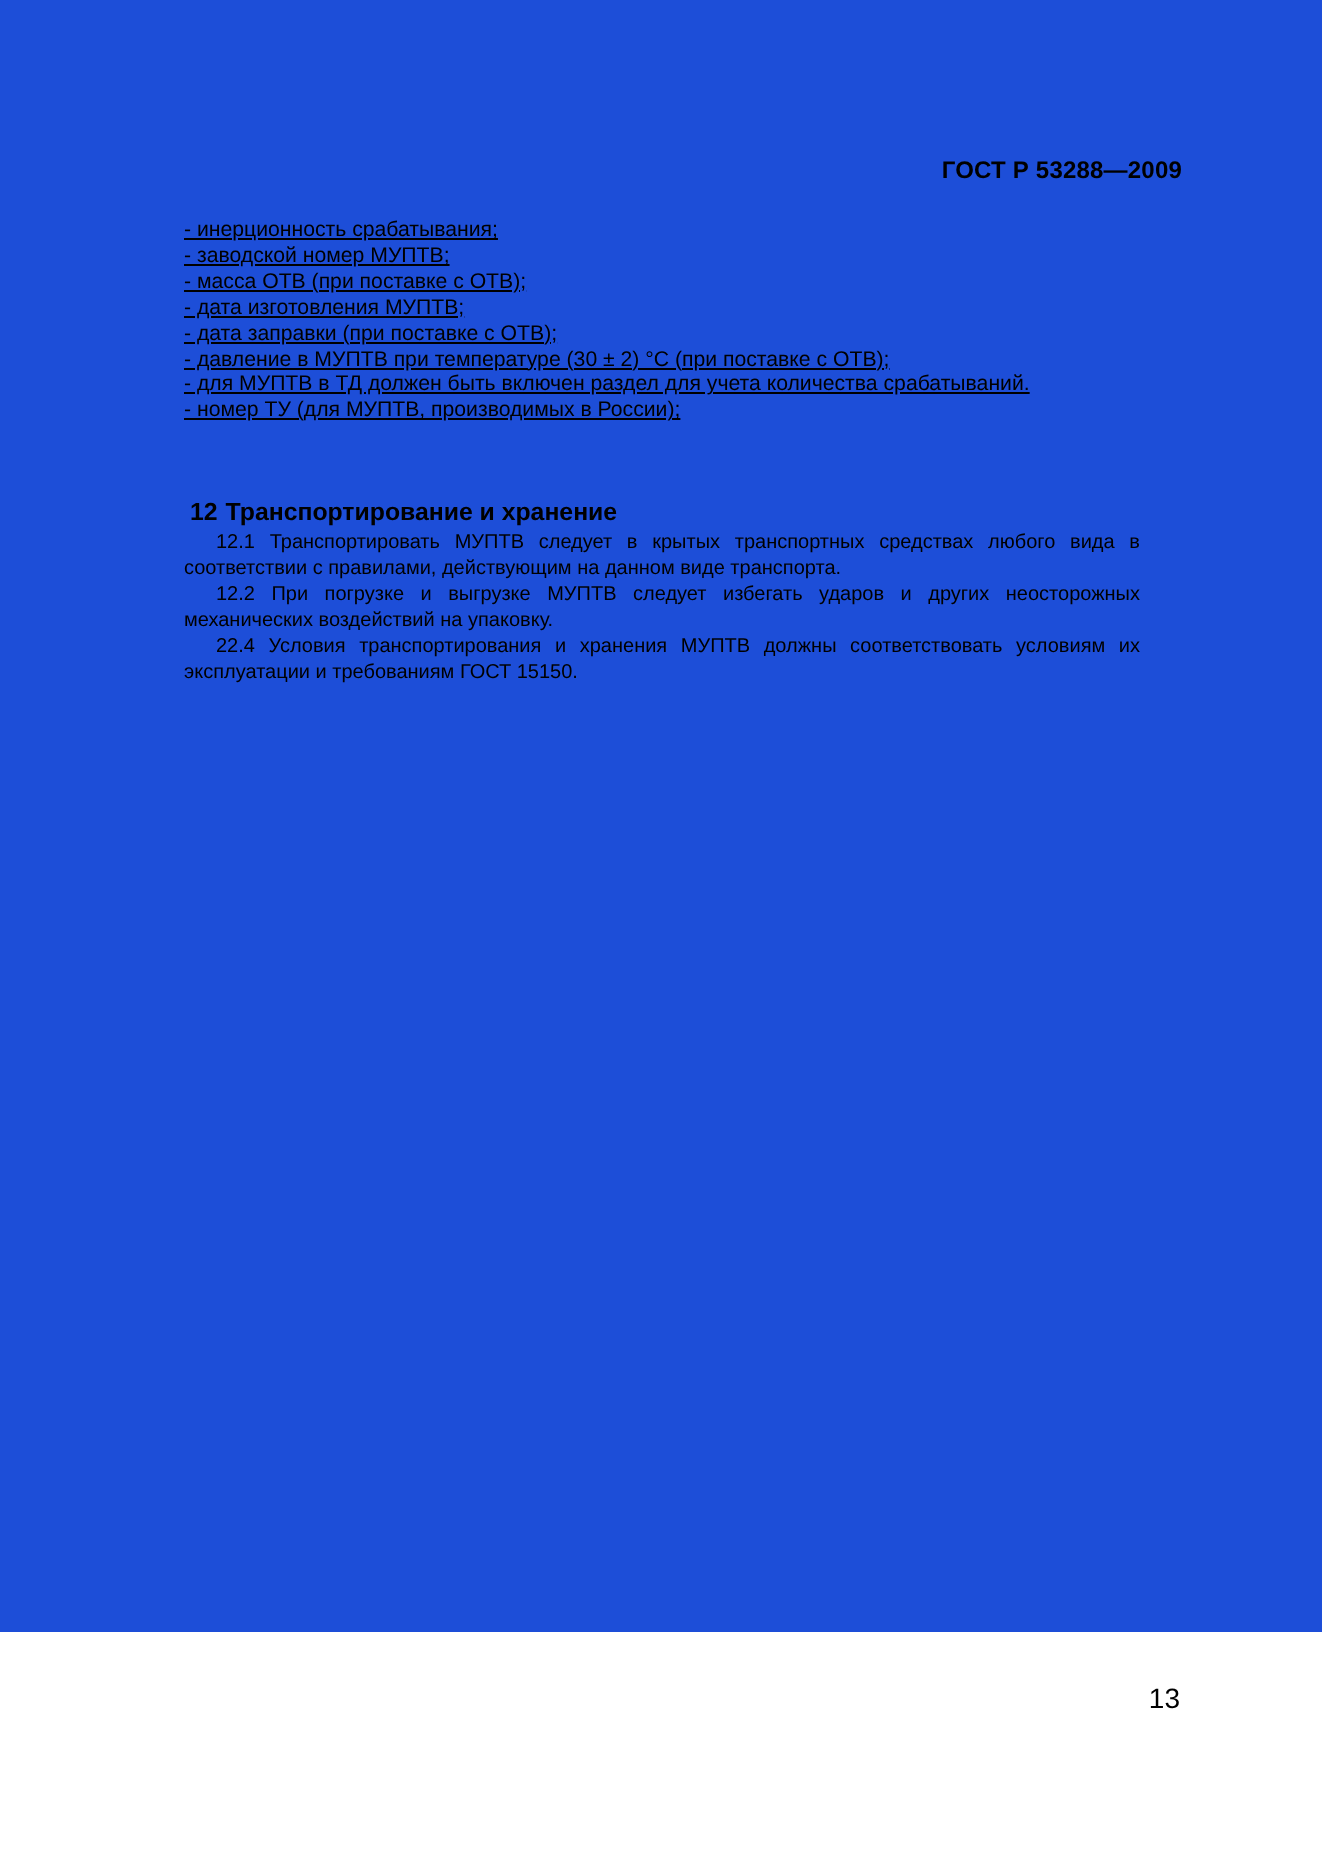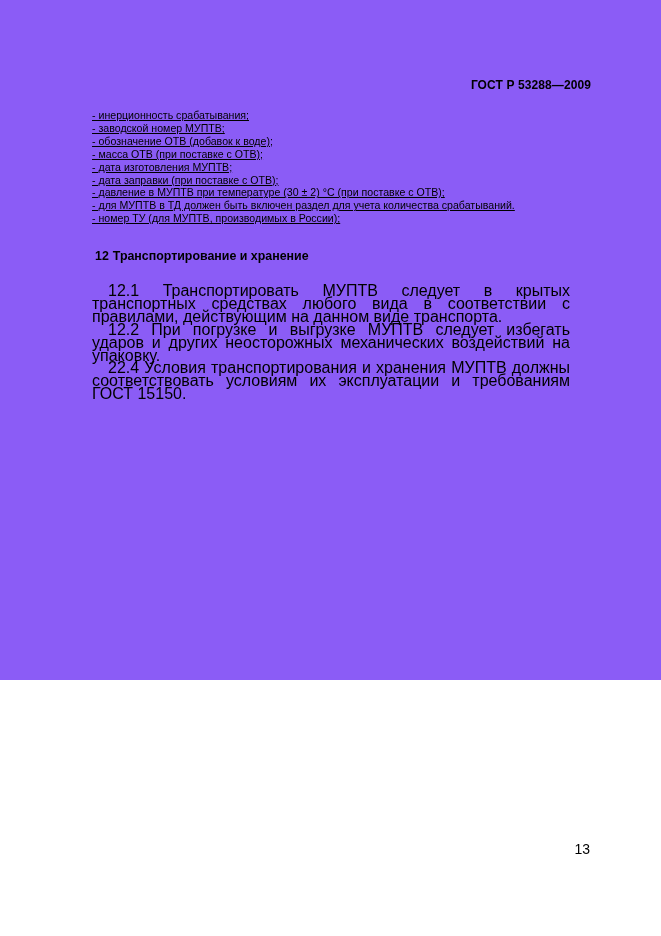--- a/index.html
+++ b/index.html
@@ -11,22 +11,22 @@
       width: 661px;
       height: 936px;
       position: relative;
       overflow: hidden;
       font-family: "Liberation Sans", sans-serif;
       color: #000000;
     }
     .page {
       position: absolute;
       left: 0; top: 0;
-      width: 661px; height: 680px;
-      background: #8b5cf6;
+      width: 661px; height: 816px;
+      background: #1d4ed8;
     }
     .header-code {
       position: absolute;
       top: 78px;
       right: 70px;
       font-size: 12px;
       font-weight: bold;
       letter-spacing: 0.1px;
     }
     .list {
@@ -48,23 +48,23 @@
       font-size: 12.4px;
       font-weight: bold;
       white-space: nowrap;
     }
     .section-heading .num {
       margin-right: 4px;
     }
     .paragraphs {
       position: absolute;
       left: 92px;
-      top: 285px;
+      top: 266px;
       width: 478px;
-      font-size: 16px;
+      font-size: 10px;
       line-height: 12.9px;
     }
     .para {
       text-align: justify;
       text-indent: 16px;
       margin: 0;
     }
     .page-number {
       position: absolute;
       top: 841px;
@@ -75,21 +75,20 @@
 </head>
 <body>
 
 <div class="page">
 
   <div class="header-code">ГОСТ Р 53288—2009</div>
 
   <div class="list">
     <div class="list-item">- инерционность срабатывания;</div>
     <div class="list-item">- заводской номер МУПТВ;</div>
-    <div class="list-item">- обозначение ОТВ (добавок к воде);</div>
     <div class="list-item">- масса ОТВ (при поставке с ОТВ);</div>
     <div class="list-item">- дата изготовления МУПТВ;</div>
     <div class="list-item">- дата заправки (при поставке с ОТВ);</div>
     <div class="list-item">- давление в МУПТВ при температуре (30 ± 2) °С (при поставке с ОТВ);</div>
     <div class="list-item">- для МУПТВ в ТД должен быть включен раздел для учета количества срабатываний.</div>
     <div class="list-item">- номер ТУ (для МУПТВ, производимых в России);</div>
   </div>
 
   <div class="section-heading">
     <span class="num">12</span><span>Транспортирование и хранение</span>

